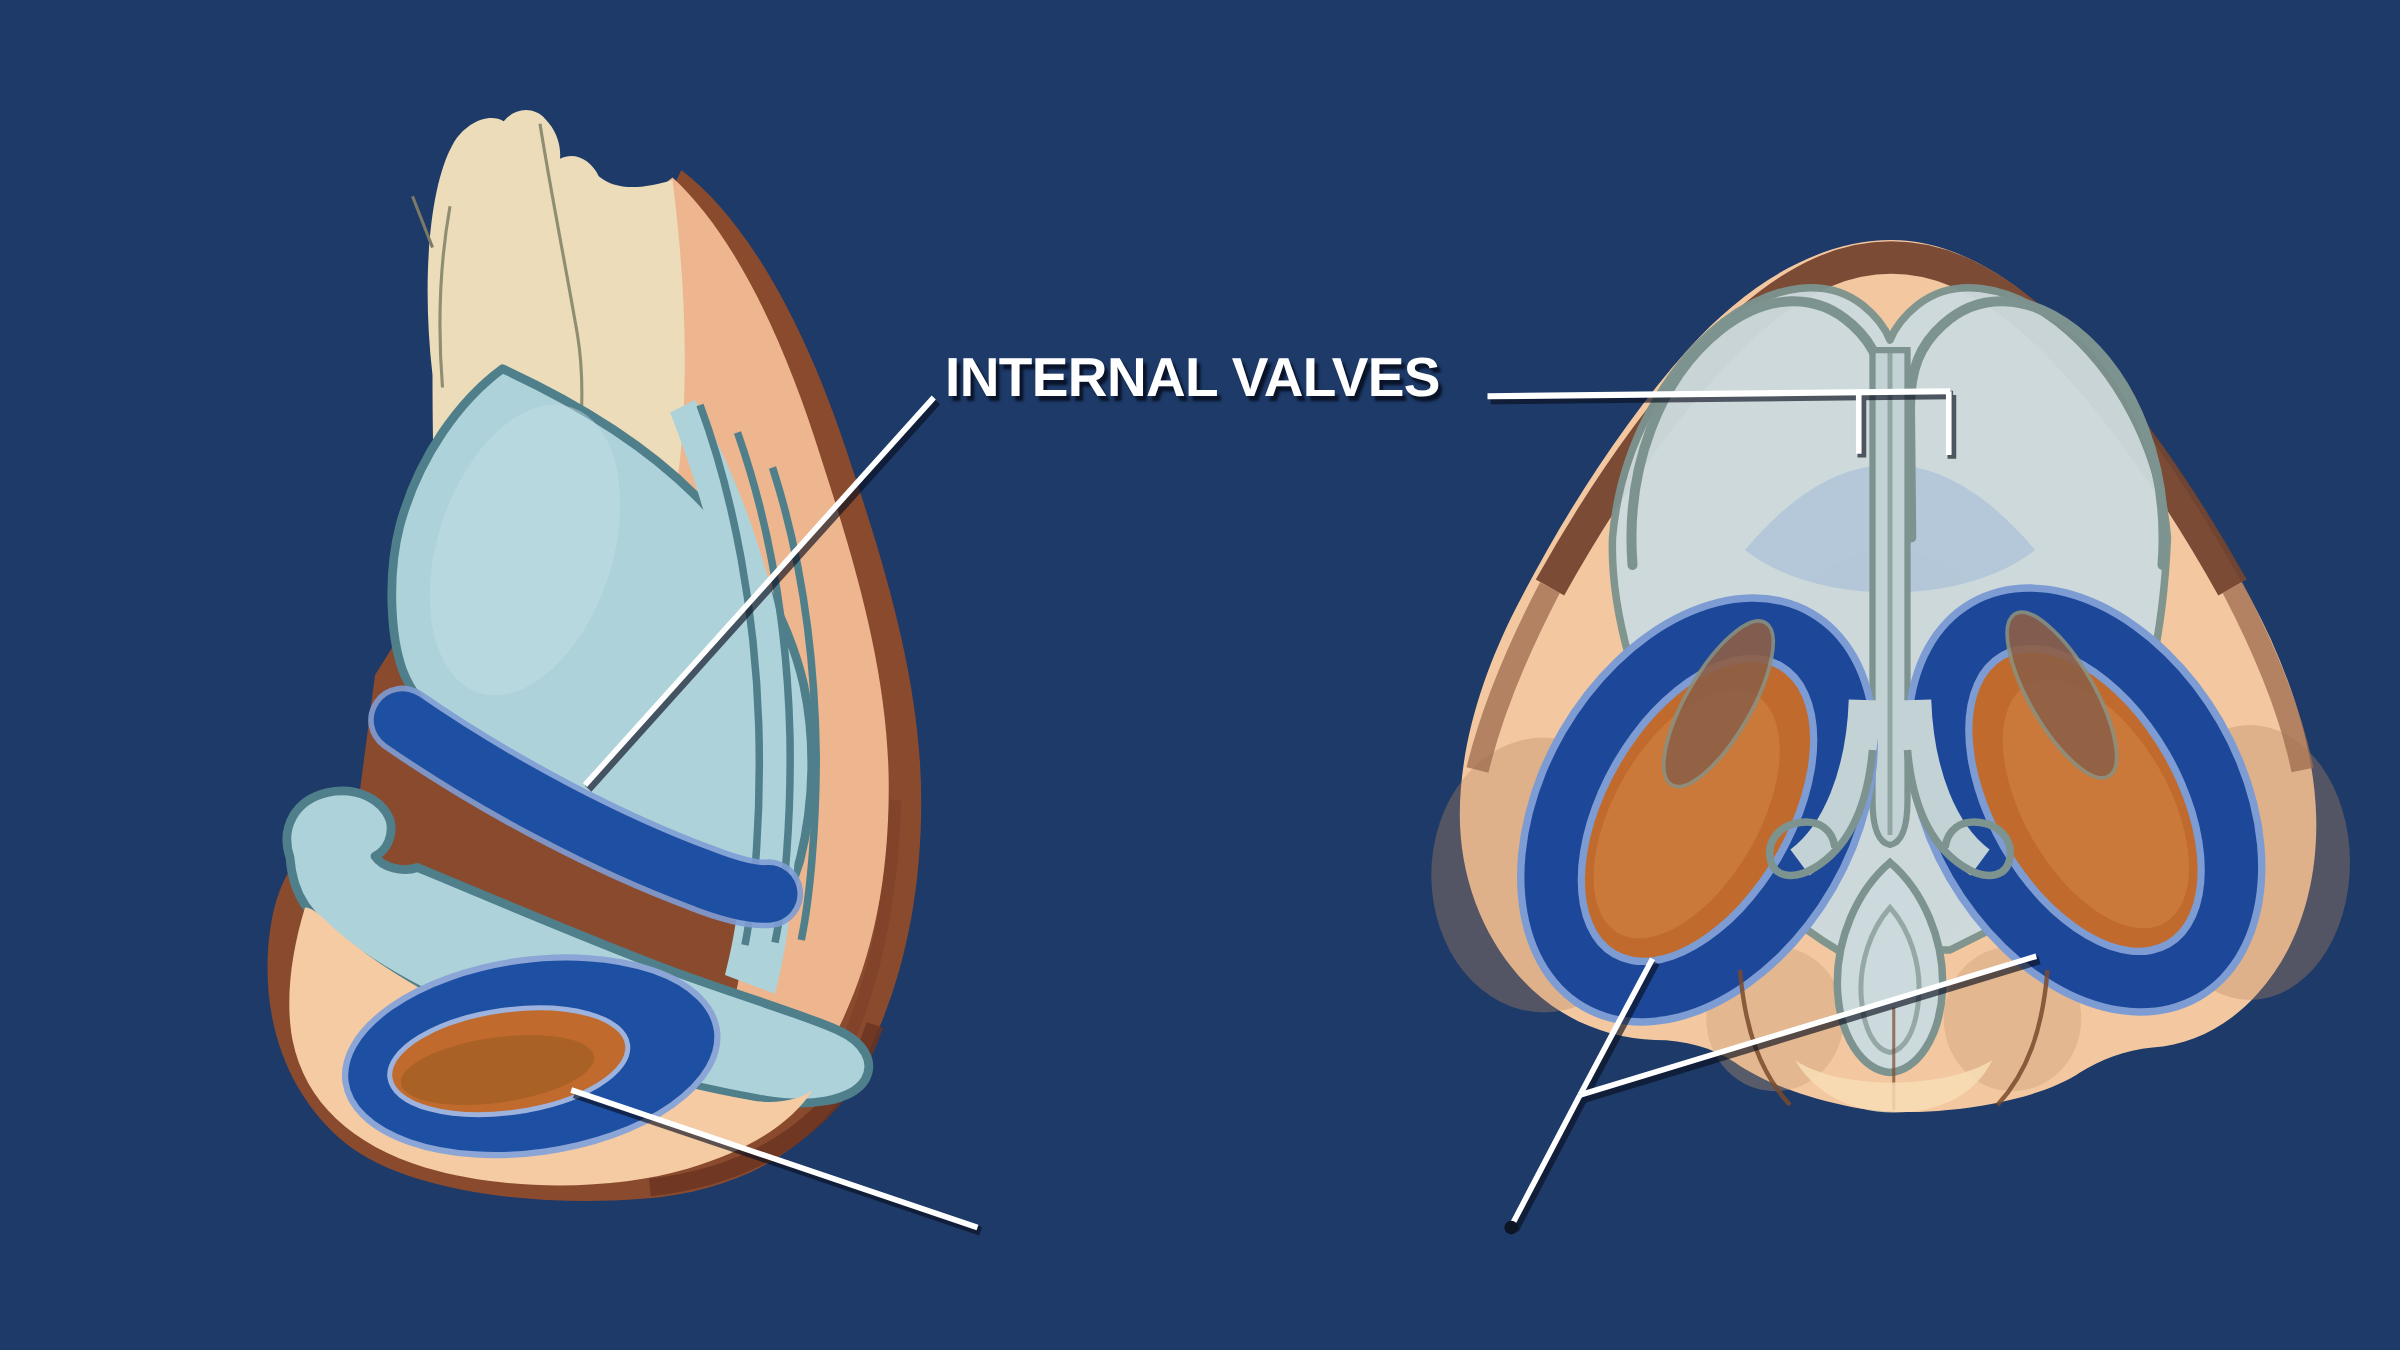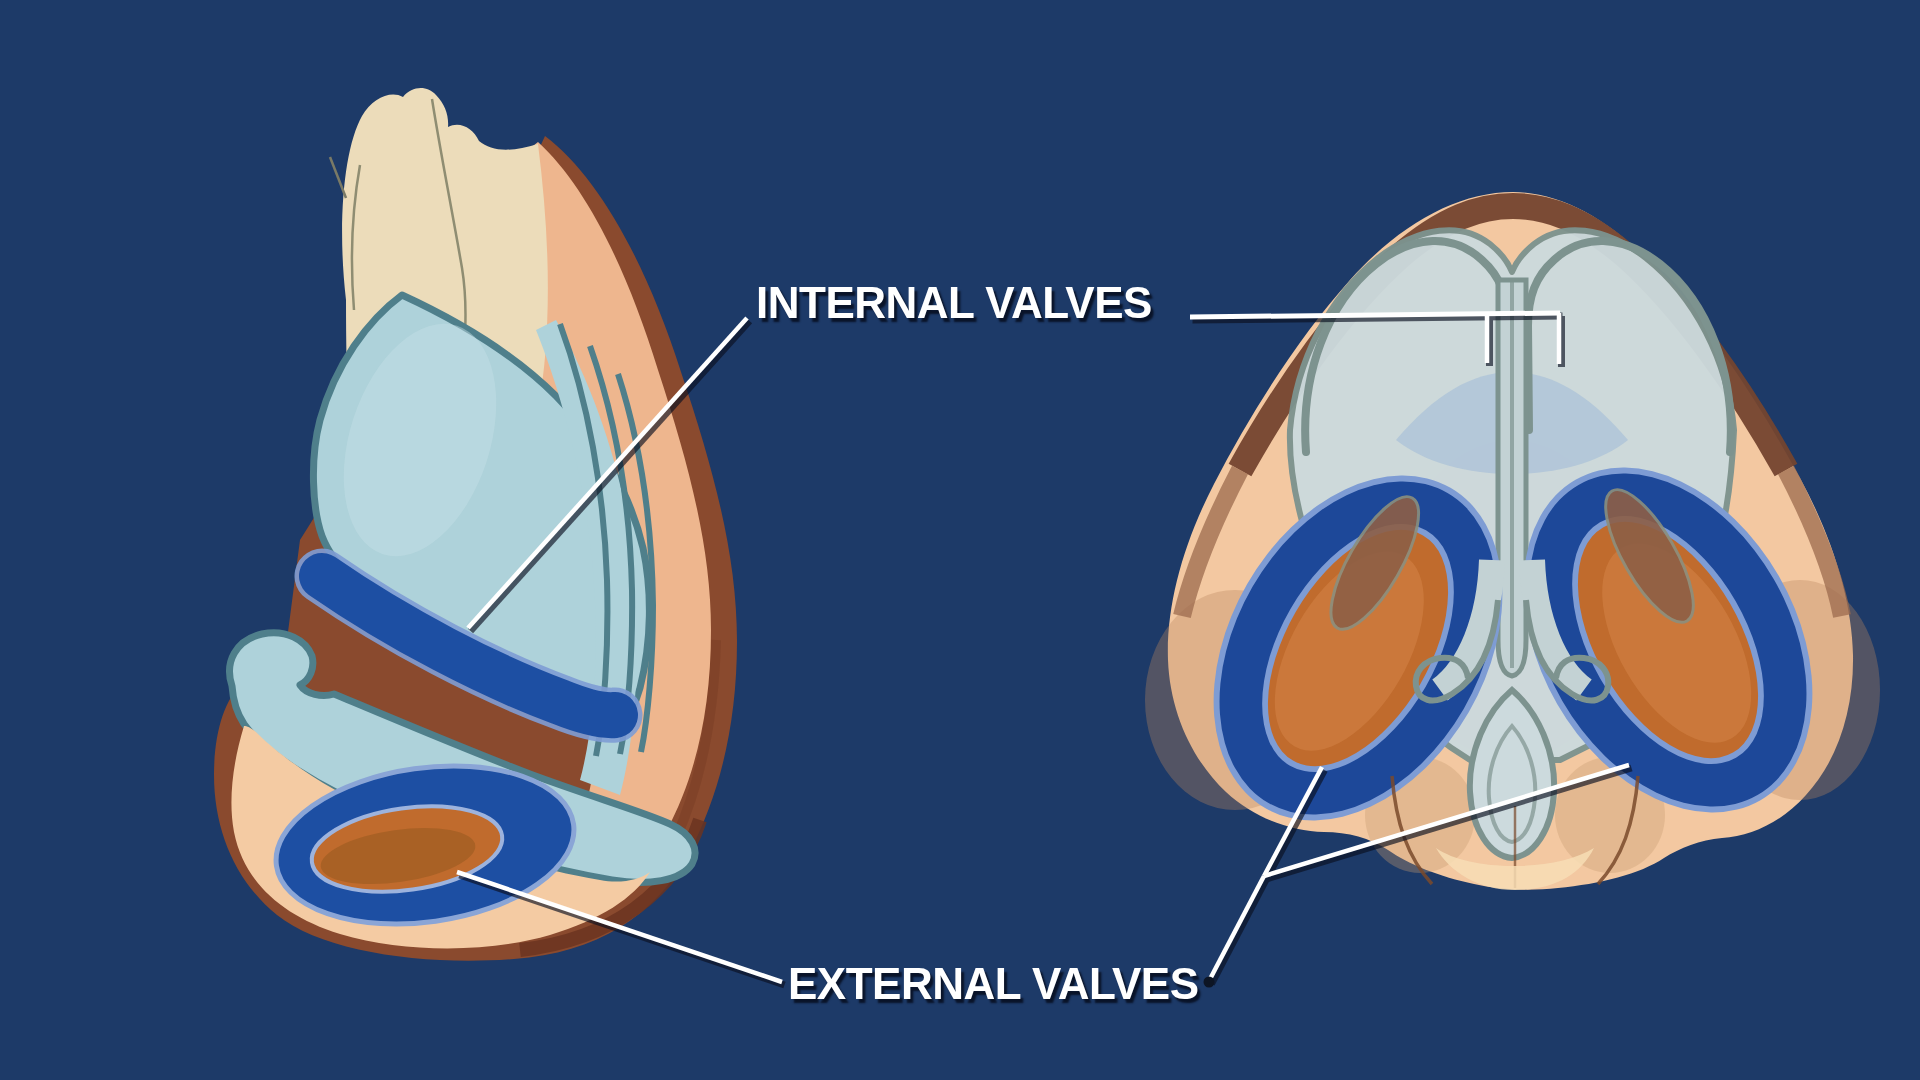--- a/index.html
+++ b/index.html
@@ -189,14 +189,13 @@
         <path d="M 1209,981 L 1264,876"></path>
         <path d="M 1264,876 L 1322,767"></path>
         <path d="M 1264,876 L 1629,765"></path>
       </g>
       <circle cx="1209" cy="982" r="5.5" fill="#0d1524" stroke="none"></circle>
     </g>
   </svg>
 
   <div class="label" id="lbl-int">INTERNAL VALVES</div>
 
-  <div class="label" id="lbl-ext">EXTERNAL VALVES</div>
 </div>
 
 </body></html>

